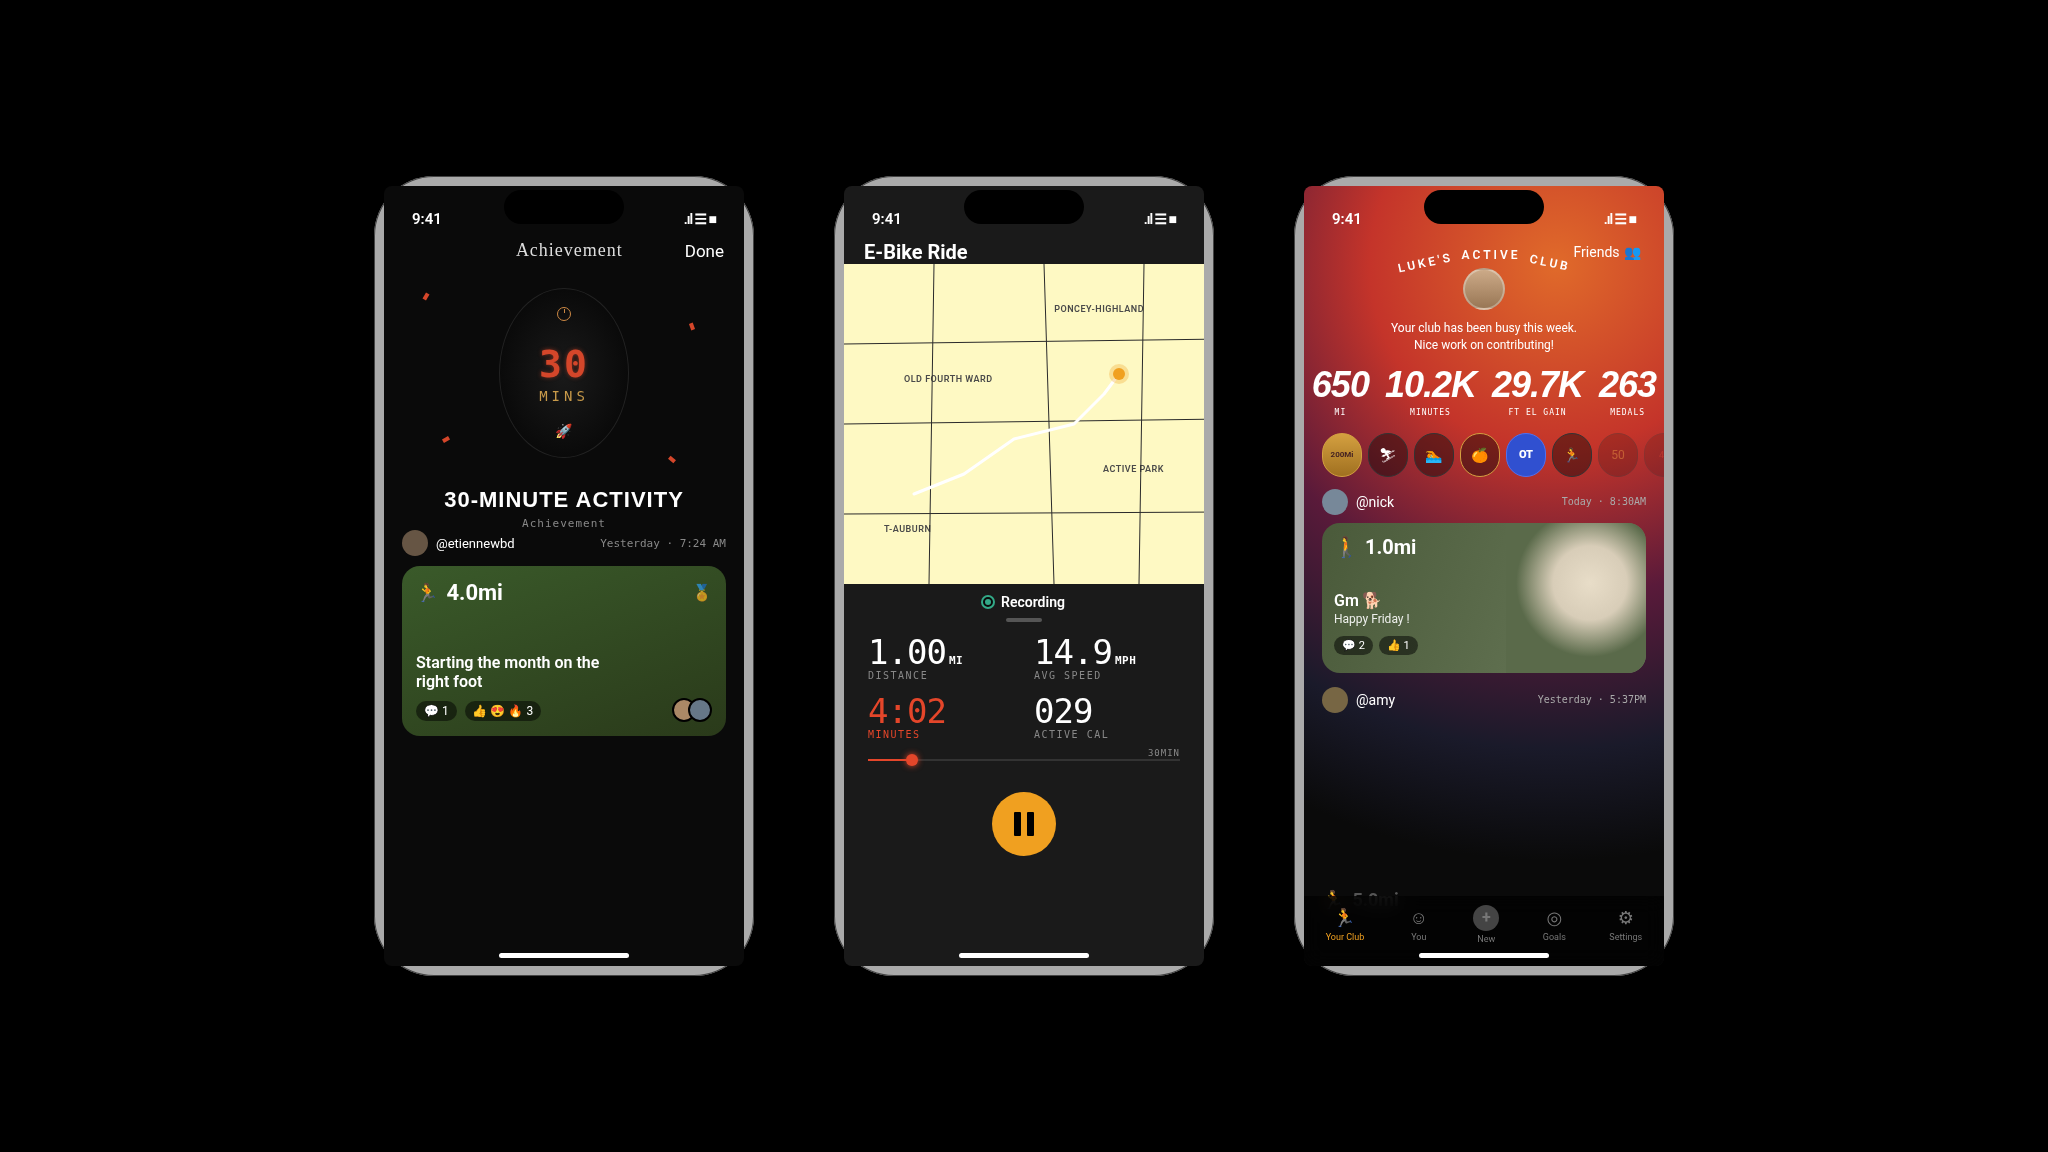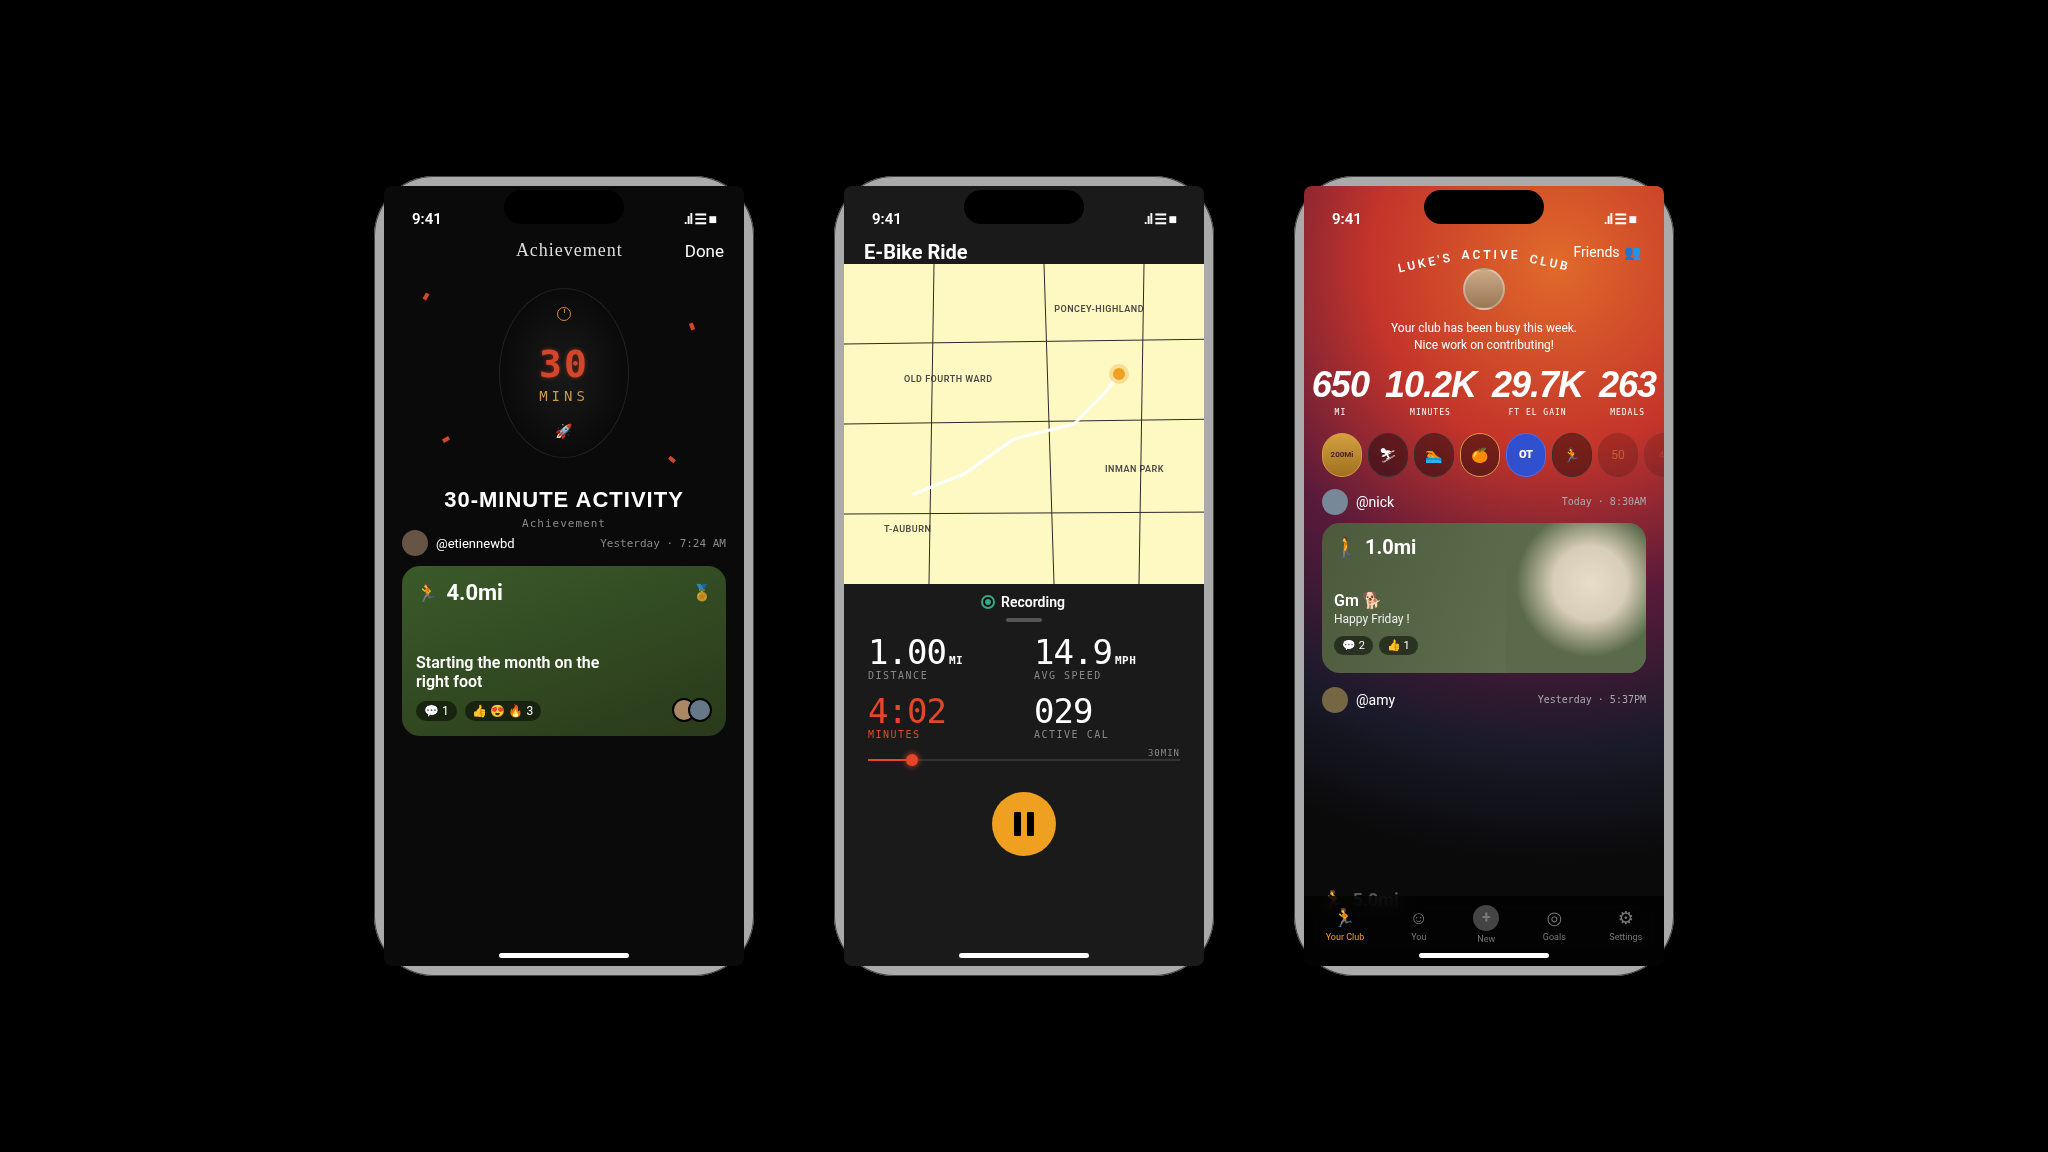--- a/index.html
+++ b/index.html
@@ -181,21 +181,21 @@
   <div class="notch"></div>
   <div class="screen p2-screen">
     <div class="status-bar">
       <span>9:41</span>
       <span class="status-icons">.ıl ☰ ■</span>
     </div>
     <div class="p2-title">E-Bike Ride</div>
     <div class="p2-map">
       <div class="map-label" style="top:40px;right:60px">PONCEY-HIGHLAND</div>
       <div class="map-label" style="top:110px;left:60px">OLD FOURTH WARD</div>
-      <div class="map-label" style="top:200px;right:40px">INMAN PARK</div>
+      <div class="map-label" style="top:200px;right:40px">ACTIVE PARK</div>
       <div class="map-label" style="bottom:50px;left:40px">T-AUBURN</div>
       <svg class="route-svg">
         <line x1="0" y1="80" x2="380" y2="75" stroke="#2a2a2a" stroke-width="1"></line>
         <line x1="0" y1="160" x2="380" y2="155" stroke="#2a2a2a" stroke-width="1"></line>
         <line x1="0" y1="250" x2="380" y2="248" stroke="#2a2a2a" stroke-width="1"></line>
         <line x1="90" y1="0" x2="85" y2="320" stroke="#2a2a2a" stroke-width="1"></line>
         <line x1="200" y1="0" x2="210" y2="320" stroke="#2a2a2a" stroke-width="1"></line>
         <line x1="300" y1="0" x2="295" y2="320" stroke="#2a2a2a" stroke-width="1"></line>
         <path d="M 70 230 L 120 210 L 170 175 L 230 160 L 260 130 L 275 110" stroke="#fff" stroke-width="3" fill="none" stroke-linecap="round" stroke-linejoin="round"></path>
         <circle cx="275" cy="110" r="10" fill="#f0a020" opacity="0.3"></circle>

